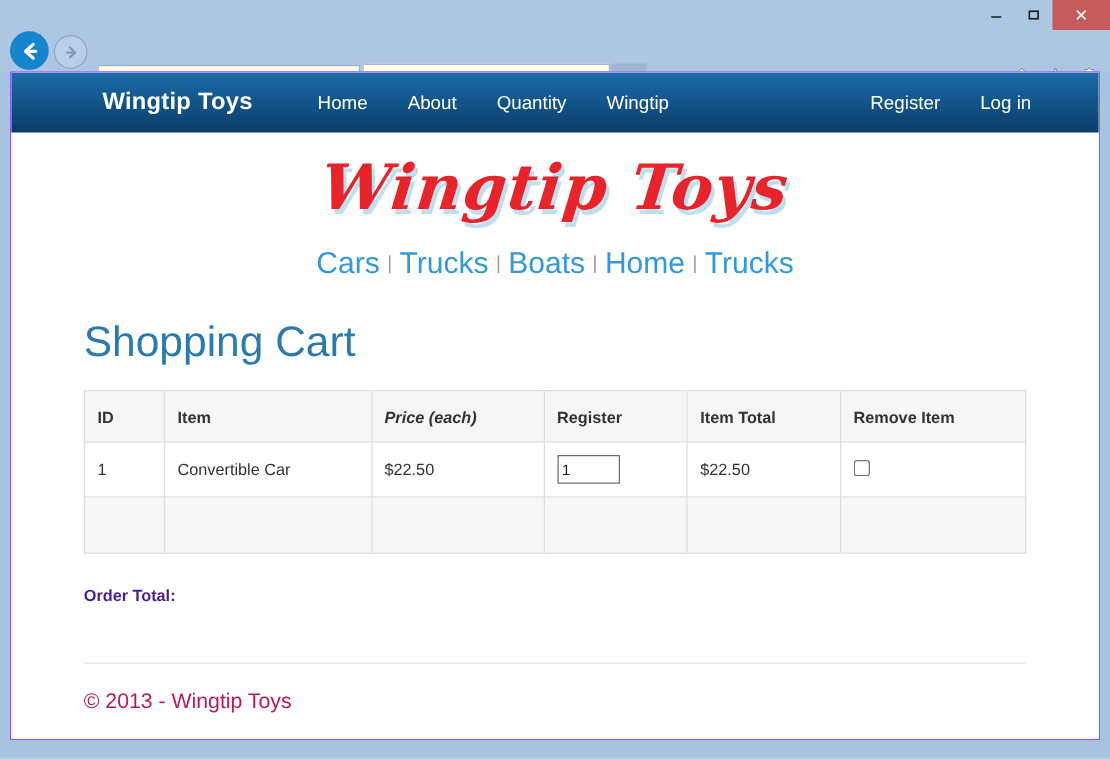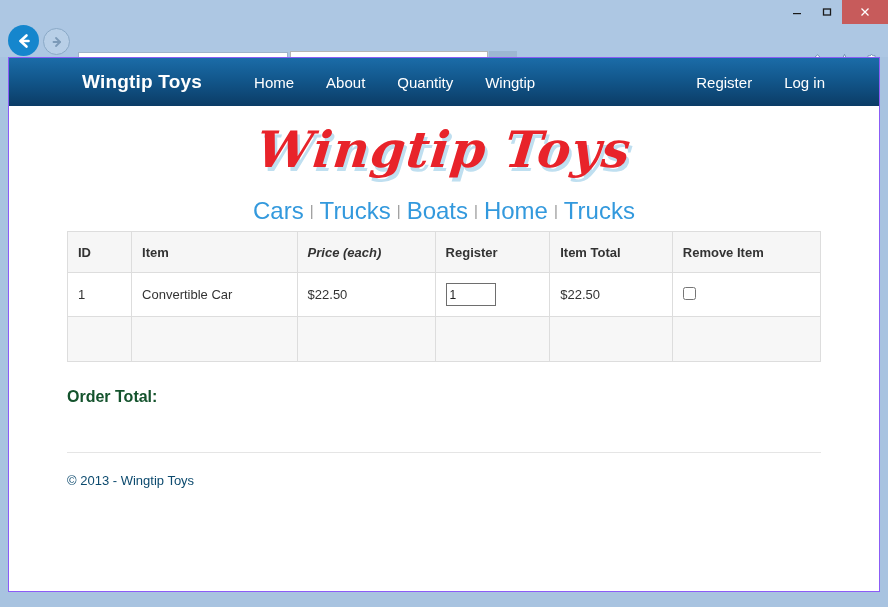--- a/index.html
+++ b/index.html
@@ -306,34 +306,34 @@
     padding: 1px 3px;
     box-sizing: content-box;
     color: #222;
   }
   input.remove-check {
     width: 13px; height: 13px;
     margin: 0;
   }
 
   .order-total {
-    font-size: 16px;
+    font-size: 13px;
     font-weight: bold;
-    color: #14532d;
+    color: #4c1d95;
     margin-top: 26px;
   }
 
   hr.footer-rule {
     border: none;
     border-top: 1px solid #e5e5e5;
     margin: 46px 0 0 0;
   }
   .footer-text {
-    font-size: 13px;
-    color: #0c4a6e;
+    font-size: 17px;
+    color: #be185d;
     margin-top: 20px;
   }
 </style>
 </head>
 <body>
 
 <div class="browser-window">
 
   <div class="titlebar">
     <div class="win-buttons">
@@ -455,20 +455,21 @@
       <div class="container">
 
         <div class="logo-wrap">
           <span class="logo-text">Wingtip Toys</span>
         </div>
 
         <div class="category-links">
           <a href="#">Cars</a><span class="cat-sep">|</span><a href="#">Trucks</a><span class="cat-sep">|</span><a href="#">Boats</a><span class="cat-sep">|</span><a href="#">Home</a><span class="cat-sep">|</span><a href="#">Trucks</a>
         </div>
 
+        <h1 class="page-title">Shopping Cart</h1>
 
         <table class="cart-table">
           <thead>
             <tr>
               <th class="col-id">ID</th>
               <th class="col-name">Item</th>
               <th class="col-price">Price (each)</th>
               <th class="col-qty">Register</th>
               <th class="col-total">Item Total</th>
               <th class="col-remove">Remove Item</th>

